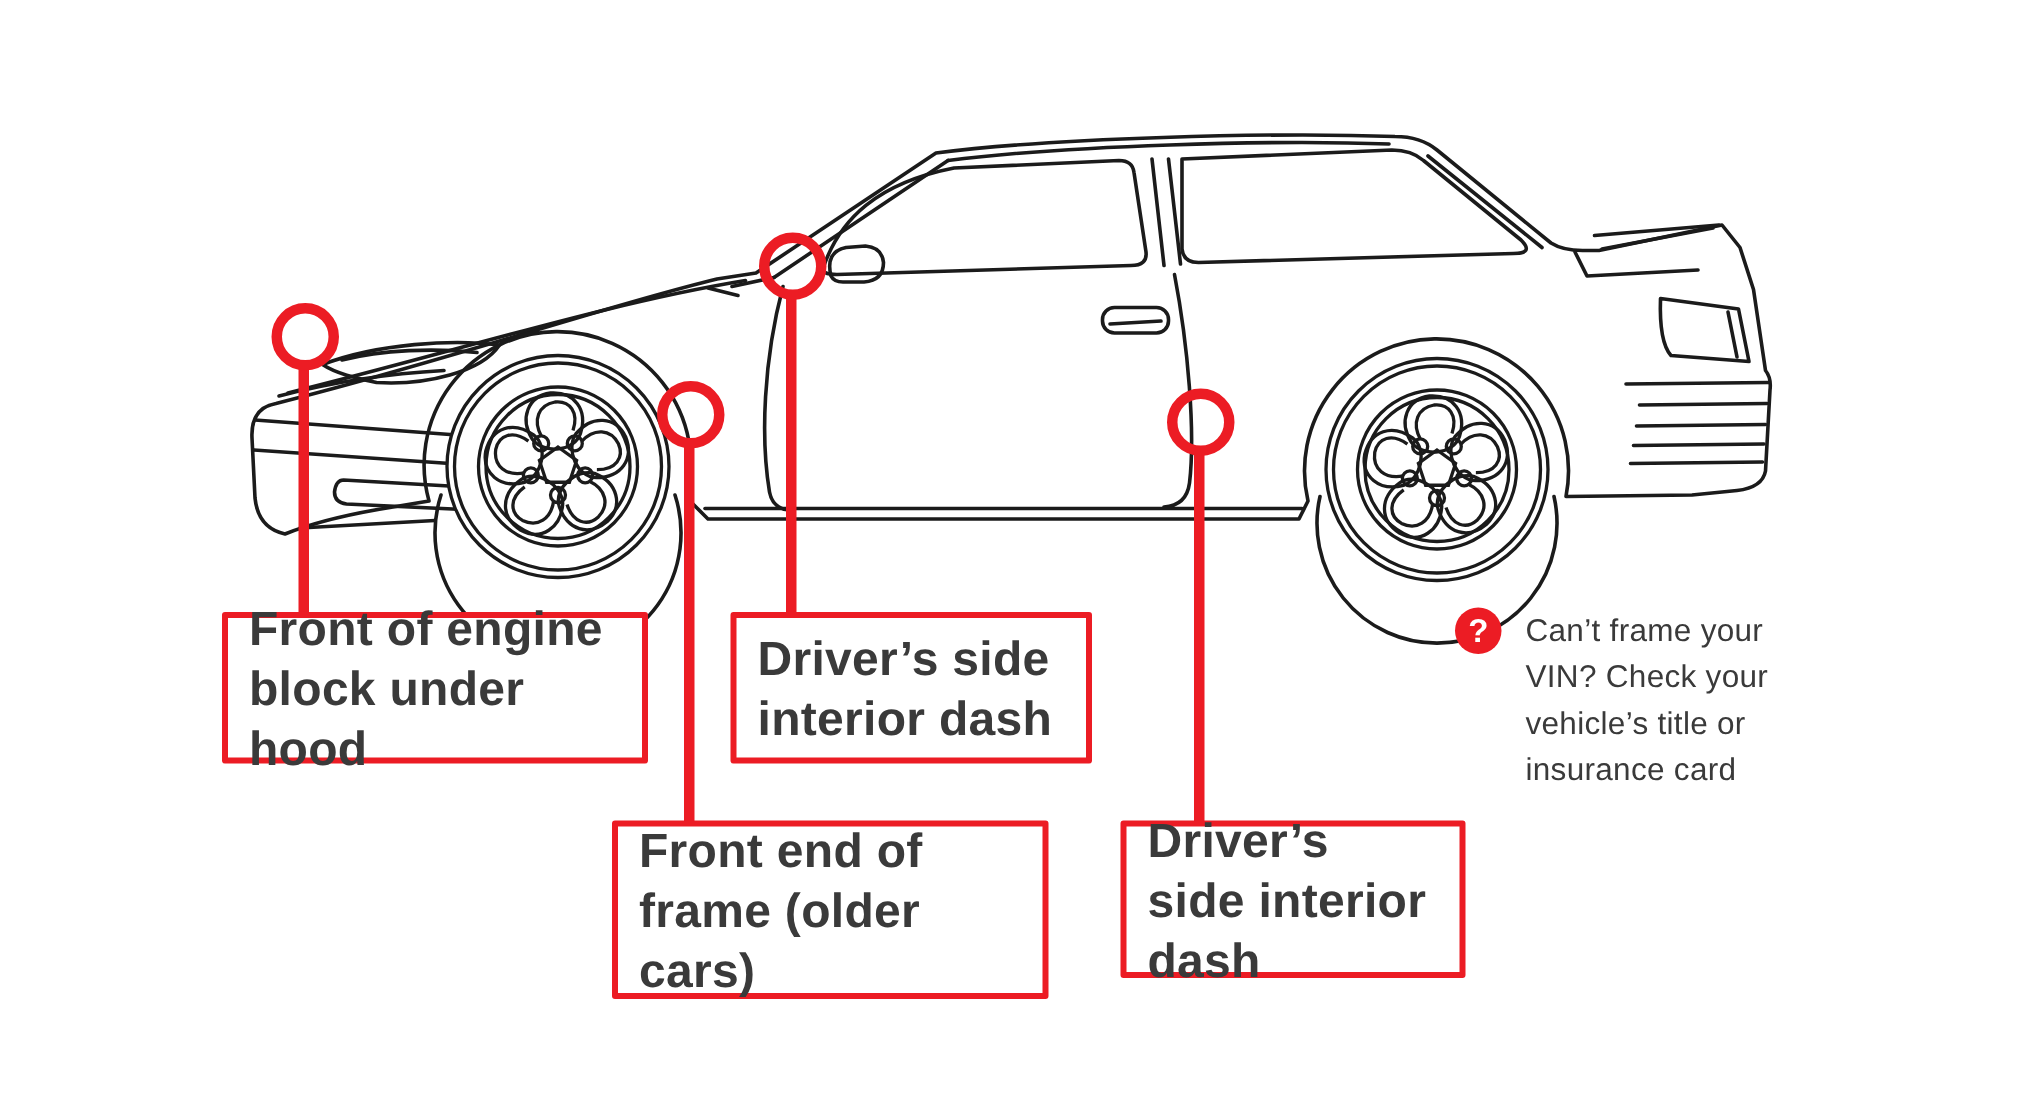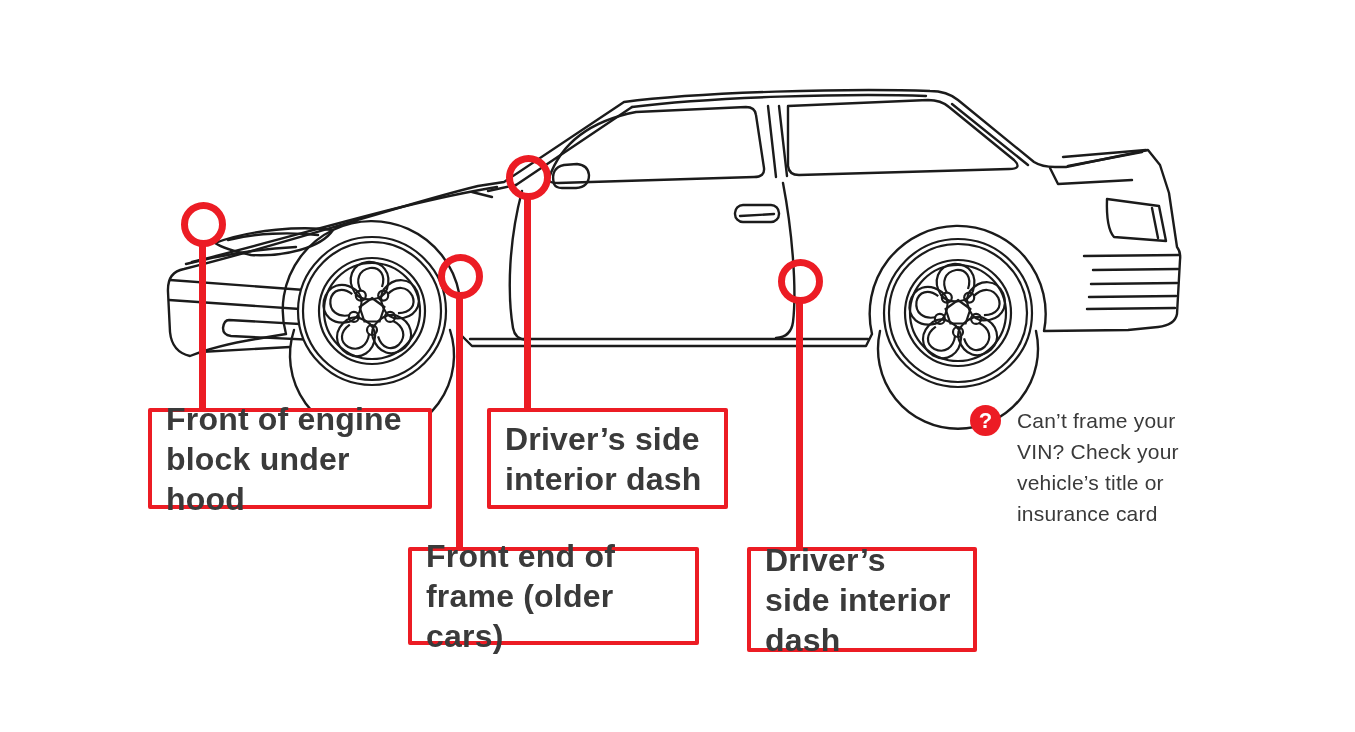--- a/index.html
+++ b/index.html
@@ -175,21 +175,21 @@
   <div class="ring" style="left:506px;top:155px;"></div>
   <div class="ring" style="left:438px;top:254px;"></div>
   <div class="ring" style="left:778px;top:259px;"></div>
 
   <div class="label-box" style="left:148px;top:408px;width:284px;height:101px;">
     <span>Front of engine block under hood</span>
   </div>
   <div class="label-box" style="left:487px;top:408px;width:241px;height:101px;">
     <span>Driver’s side interior dash</span>
   </div>
-  <div class="label-box" style="left:408px;top:547px;width:291px;height:98px;">
+  <div class="label-box" style="left:408px;top:547px;width:291px;height:119px;">
     <span>Front end of frame (older cars)</span>
   </div>
   <div class="label-box" style="left:747px;top:547px;width:230px;height:105px;">
     <span>Driver’s side interior dash</span>
   </div>
 
   <div class="help" style="left:970px;top:405px;">
     <div class="help-icon">?</div>
     <div class="help-text">Can’t frame your VIN? Check your vehicle’s title or insurance card</div>
   </div>

